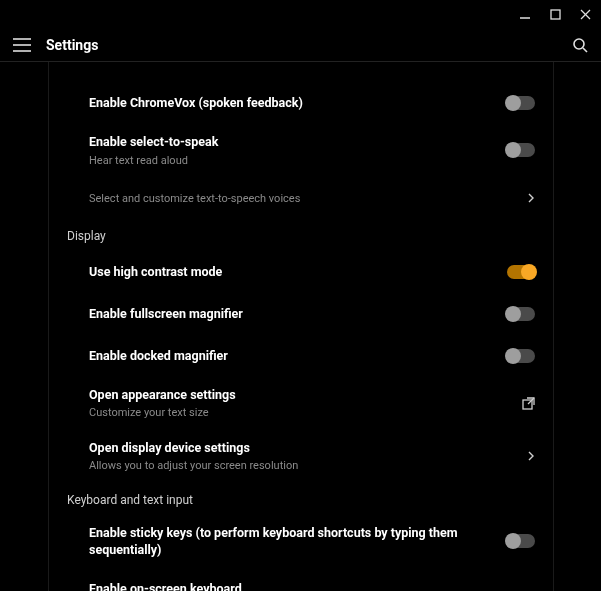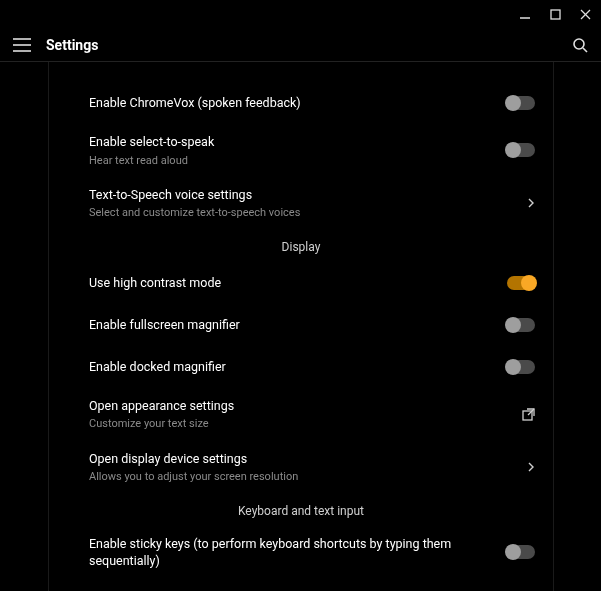--- a/index.html
+++ b/index.html
@@ -5,24 +5,24 @@
   * { box-sizing: border-box; margin: 0; padding: 0; }
   html, body { width: 601px; height: 591px; background: #000; font-family: "Roboto", "Segoe UI", Arial, sans-serif; color: #e0e0e0; overflow: hidden; }
   .titlebar { height: 28px; display: flex; justify-content: flex-end; align-items: center; padding-right: 8px; gap: 14px; color: #e0e0e0; }
   .titlebar .ctl { width: 16px; height: 16px; display:flex; align-items:center; justify-content:center; cursor:pointer; }
   .titlebar svg { stroke: #e0e0e0; }
   .header { height: 34px; display:flex; align-items:center; padding: 0 12px; border-bottom: 1px solid #222; }
   .menu-icon { width:20px; height:20px; display:flex; align-items:center; justify-content:center; cursor:pointer; }
   .page-title { font-size: 14px; font-weight: 700; margin-left: 14px; color: #fff; }
   .search-icon { margin-left:auto; width:18px; height:18px; display:flex; align-items:center; justify-content:center; cursor:pointer; }
   .panel { position: relative; width: 506px; height: calc(591px - 28px - 34px); margin-left: 48px; border-left: 1px solid #1a1a1a; border-right: 1px solid #1a1a1a; padding: 20px 0 0 0; overflow: hidden; }
-  .section-header { font-size: 12px; color: #d0d0d0; padding: 10px 18px 8px 18px; text-align: center; }
+  .section-header { font-size: 12px; color: #d0d0d0; padding: 10px 18px 8px 18px; }
   .row { display:flex; align-items:center; padding: 9px 18px 9px 40px; min-height: 42px; }
   .row .texts { flex: 1; }
-  .row .label { font-size: 12.5px; color: #fff; line-height: 1.4; }
+  .row .label { font-size: 12.5px; color: #fff; line-height: 1.4; font-weight: bold; }
   .row .sublabel { font-size: 11px; color: #8a8a8a; line-height: 1.4; margin-top: 2px; }
   .row .affordance { width: 34px; display:flex; align-items:center; justify-content:flex-end; }
   .toggle { width: 28px; height: 14px; border-radius: 7px; position: relative; cursor:pointer; }
   .toggle.off { background: #4a4a4a; }
   .toggle.off::after { content:""; position:absolute; left:-2px; top:-1px; width:16px; height:16px; border-radius:50%; background:#9e9e9e; }
   .toggle.on { background: #b37400; }
   .toggle.on::after { content:""; position:absolute; right:-2px; top:-1px; width:16px; height:16px; border-radius:50%; background:#f9a825; }
   .chevron svg, .extlink svg { stroke:#cfcfcf; fill:none; }
 </style>
 </head>
@@ -78,21 +78,20 @@
     <div class="texts">
       <div class="label">Enable select-to-speak</div>
       <div class="sublabel">Hear text read aloud</div>
     </div>
     <div class="affordance">
         <div class="toggle off"></div>
       </div>
   </div>
   <div class="row">
     <div class="texts">
-      <div class="label">Text-to-Speech voice settings</div>
       <div class="sublabel">Select and customize text-to-speech voices</div>
     </div>
     <div class="affordance chevron">
       <svg width="8" height="10" viewBox="0 0 8 10">
           <polyline points="2,1 6,5 2,9" stroke-width="1.4"></polyline>
         </svg>
     </div>
   </div>
 
   <div class="section-header">Display</div>

